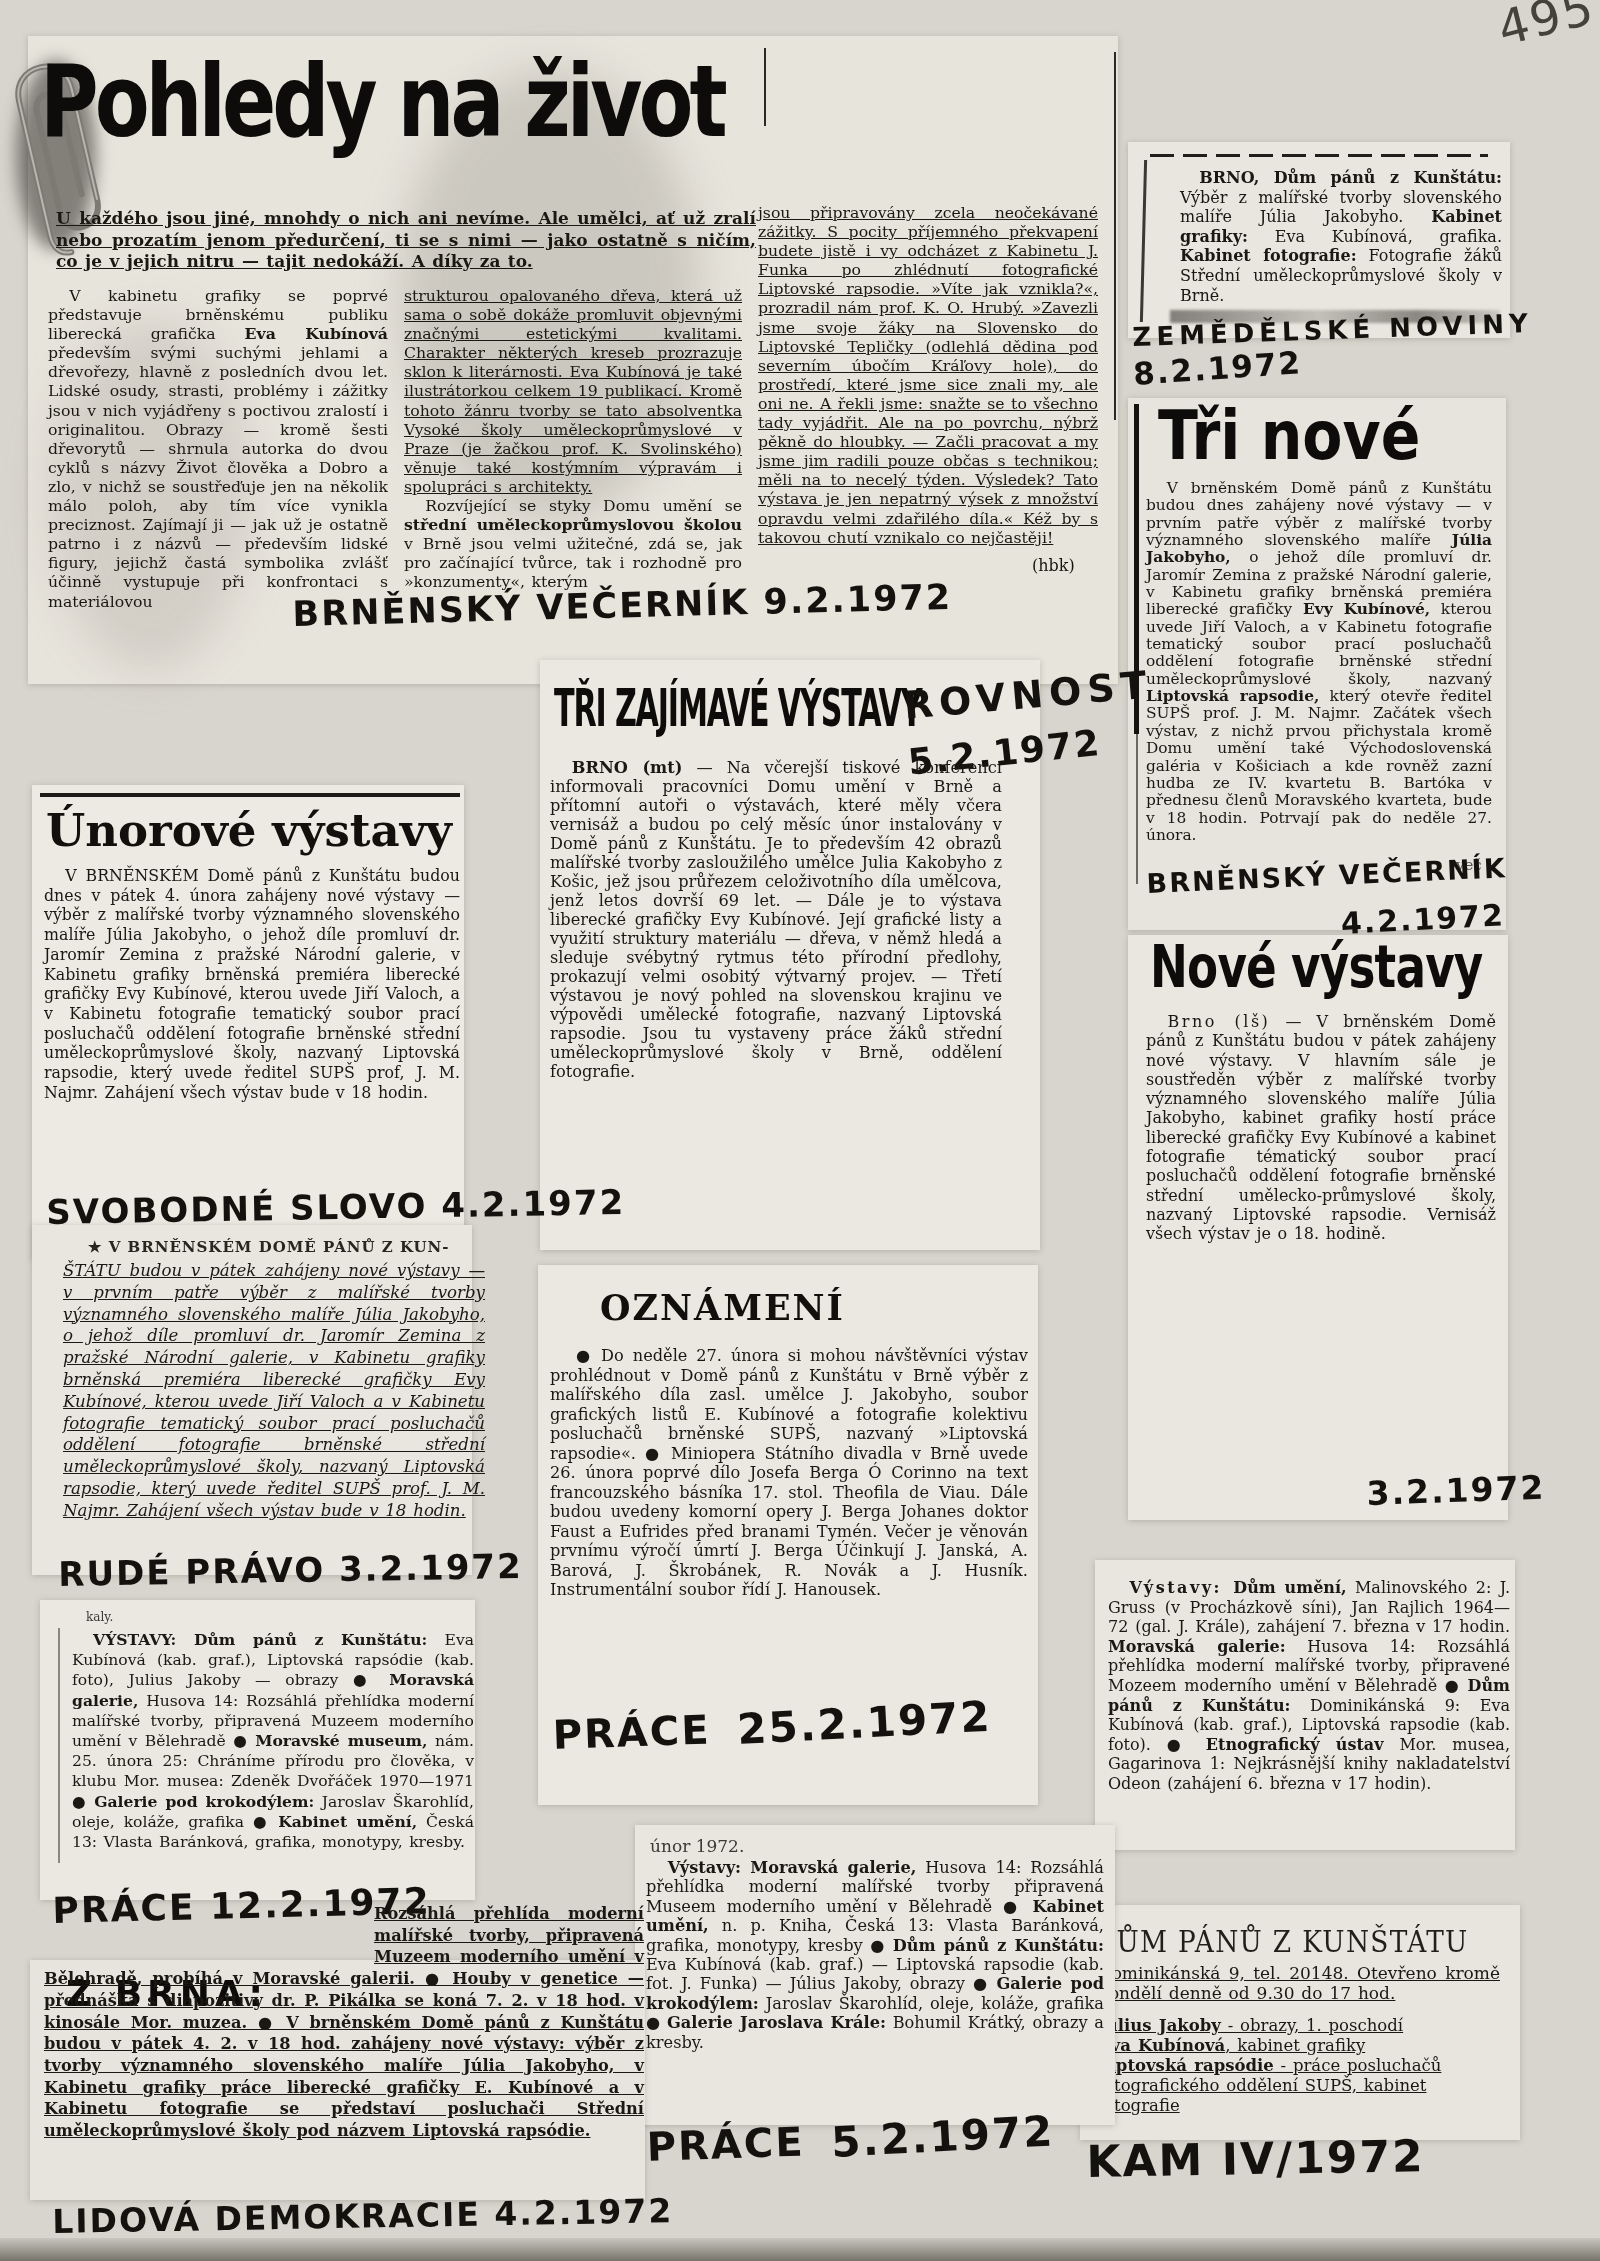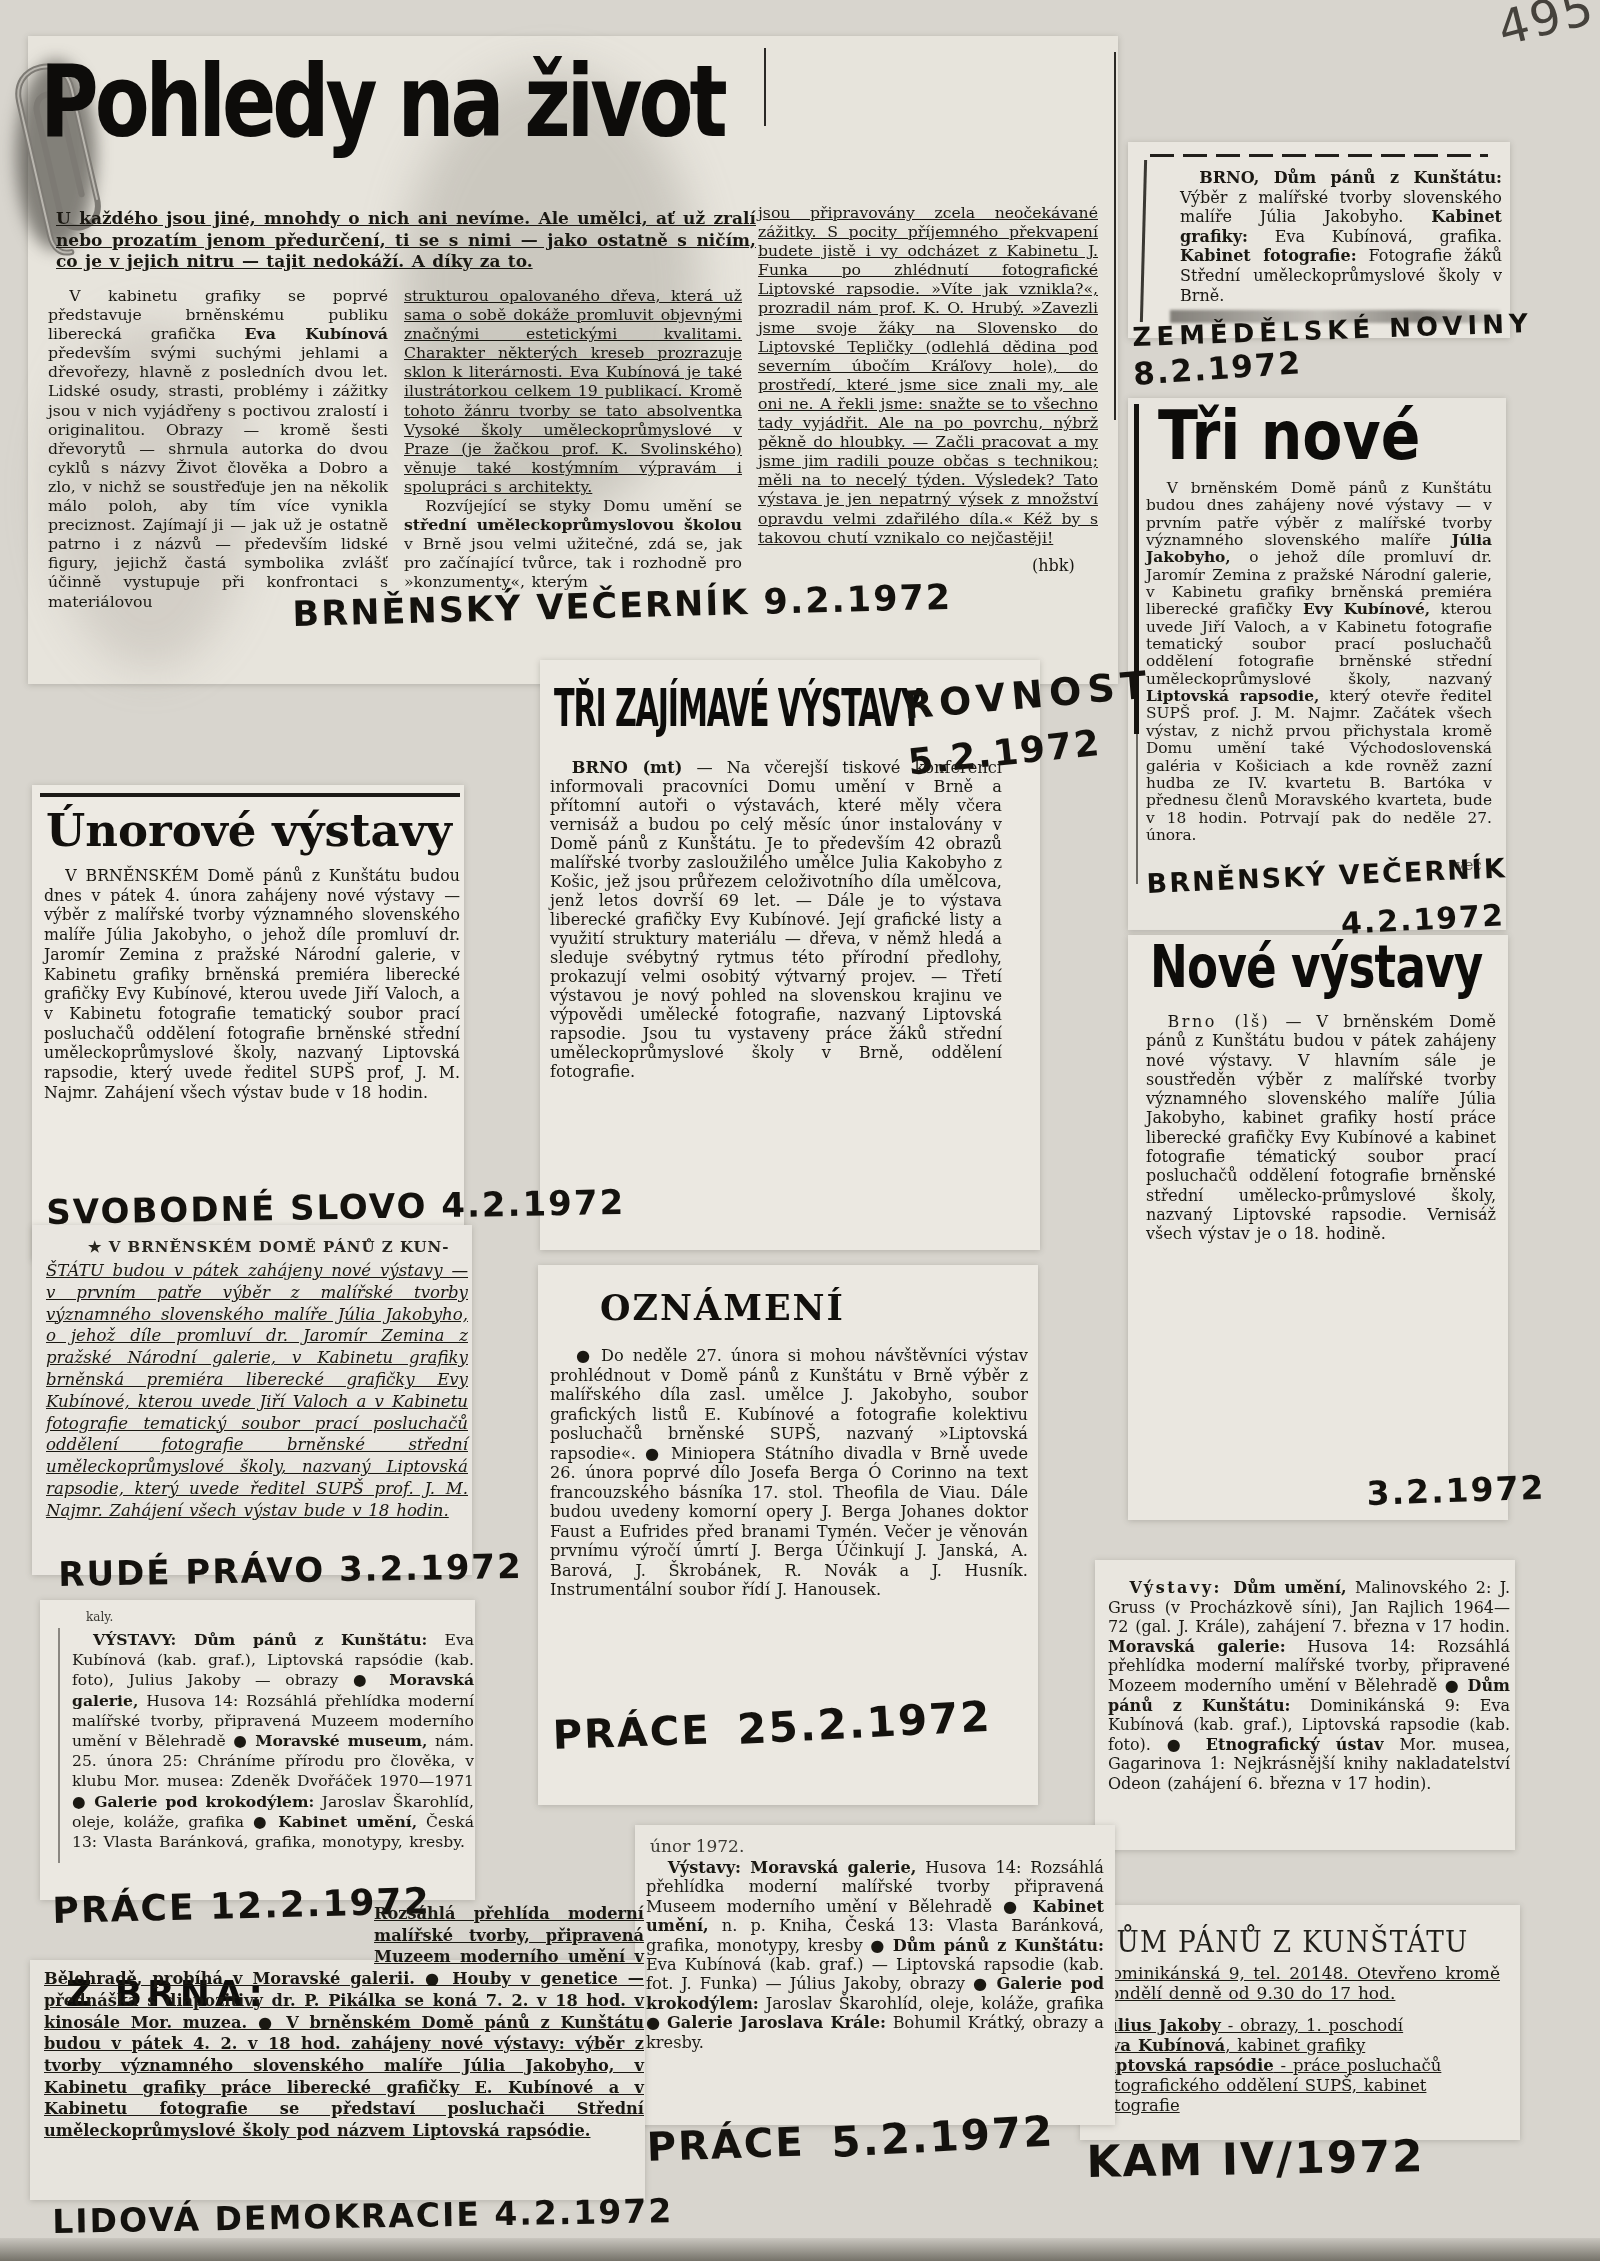--- a/index.html
+++ b/index.html
@@ -13,21 +13,21 @@
   .news p.noind{text-indent:0;text-decoration:underline;}
   .b{font-weight:bold;}
   .ls{letter-spacing:2.5px;}
   .hand{font-family:"DejaVu Sans",sans-serif;font-weight:bold;color:#14120e;white-space:nowrap;
         letter-spacing:2px;transform-origin:left top;}
   .headline-sans{font-family:"DejaVu Sans",sans-serif;font-weight:bold;color:#0d0c0a;
         transform-origin:left top;white-space:nowrap;line-height:1;}
   .headline-serif{font-family:"DejaVu Serif",serif;font-weight:bold;color:#12100d;line-height:1;white-space:nowrap;}
   .rule{position:absolute;background:#2b2926;}
   .frag{position:absolute;color:#3b3933;filter:blur(.5px);white-space:nowrap;}
-  .italic-news{font-style:italic;}
+  .italic-news{font-style:italic;margin-left:17px;}
   .smudge{position:absolute;filter:blur(1.6px);
         background:linear-gradient(90deg,rgba(45,42,37,.55),rgba(45,42,37,.2) 45%,rgba(45,42,37,.5) 75%,rgba(45,42,37,.15));}
   .dashes{position:absolute;height:3px;
         background:repeating-linear-gradient(90deg,#211f1b 0 24px,transparent 24px 33px);}
   .bottom-band{position:absolute;left:0;top:2238px;width:1600px;height:23px;
         background:linear-gradient(#c9c6bf,#757269);}
 </style>
 </head>
 <body>
 

